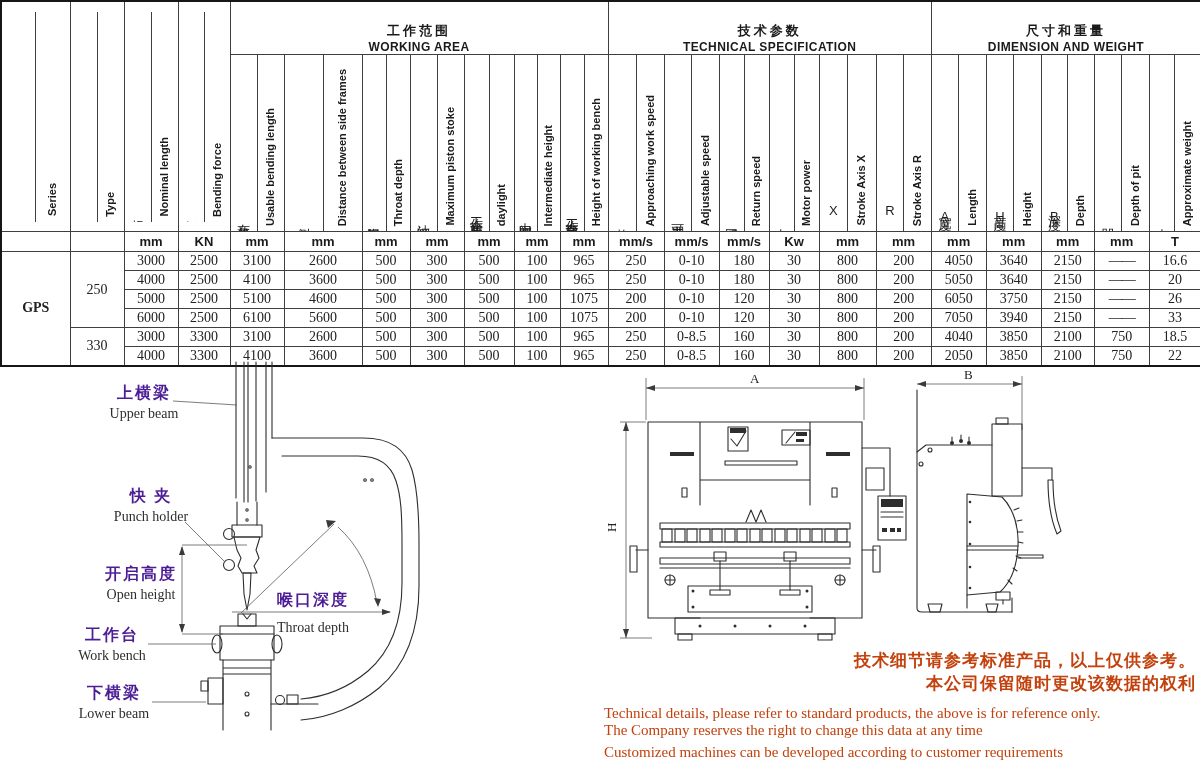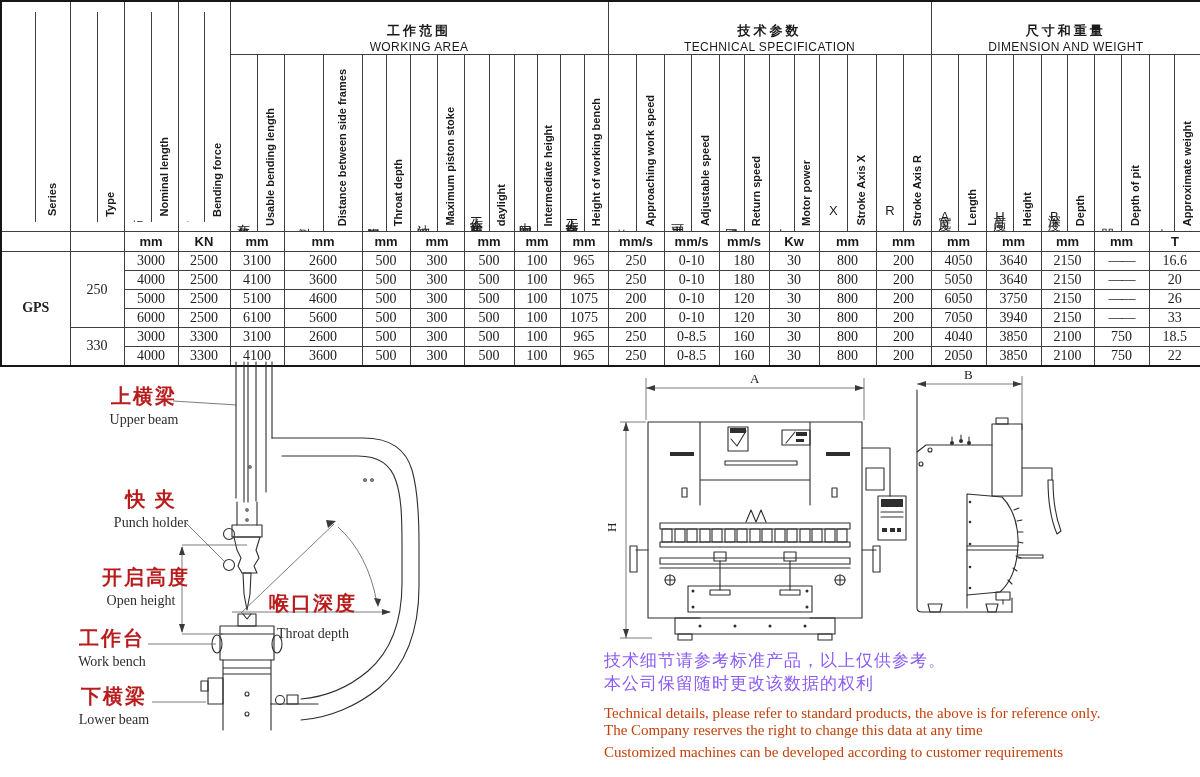--- a/index.html
+++ b/index.html
@@ -5,21 +5,21 @@
   html,body{margin:0;padding:0;background:#fff;}
   .page{position:relative;width:1200px;height:777px;background:#fff;overflow:hidden;
         font-family:"Liberation Sans",sans-serif;color:#1a1a1a;}
 
   
   table#spec-table{position:absolute;left:0;top:0;width:1200px;border-collapse:collapse;
         table-layout:fixed;border:2px solid #161616;}
   #spec-table th,#spec-table td{border:1px solid #3f3f3f;padding:0;}
   .ghead{height:34px;vertical-align:middle;text-align:center;}
   .g-zh{font-weight:bold;font-size:13px;letter-spacing:3px;margin-top:20px;}
-  .g-en{font-weight:normal;font-size:12px;letter-spacing:.4px;}
+  .g-en{font-weight:bold;font-size:12px;letter-spacing:.4px;}
   .vh{display:flex;height:176px;}
   th.tall .vh{height:210px;}
   .half{flex:1;display:flex;align-items:flex-end;justify-content:center;padding-bottom:5px;overflow:hidden;}
   .half.en-half{border-left:1px solid #3f3f3f;}
   .zh{writing-mode:vertical-rl;text-orientation:upright;font-size:13px;letter-spacing:2px;
       font-weight:400;line-height:1;}
   .en{writing-mode:vertical-rl;transform:rotate(180deg);font-size:11px;font-weight:bold;
       white-space:nowrap;line-height:1;}
   tr.unit{height:20px;}
   tr.unit td{text-align:center;font-weight:bold;font-size:13px;}
@@ -31,27 +31,27 @@
 
   
   svg{position:absolute;overflow:visible;}
   svg .m{stroke:#2e2e2e;stroke-width:1.1;fill:none;stroke-linejoin:round;stroke-linecap:round;}
   svg .a{stroke:#5a5a5a;stroke-width:.8;fill:none;}
   svg .a polygon, svg polygon.ah{fill:#3a3a3a;stroke:none;}
   svg .f{fill:#2e2e2e;stroke:none;}
   svg text.dim{font-family:"Liberation Serif",serif;font-size:13px;fill:#222;stroke:none;}
 
   .dlabel{position:absolute;text-align:center;}
-  .dzh{font-weight:700;font-size:20px;letter-spacing:2px;color:#b91c1c;white-space:nowrap;}
+  .dzh{font-weight:700;font-size:16px;letter-spacing:2px;color:#4c1d95;white-space:nowrap;}
   .den{font-family:"Liberation Serif",serif;font-size:14px;color:#2d2d2d;margin-top:2px;white-space:nowrap;}
   .dlabel.throat .den{margin-top:9px;}
 
   
   .notes{position:absolute;left:604px;top:650px;width:592px;}
-  .note-zh{font-weight:400;font-size:17px;line-height:22.5px;color:#8b5cf6;letter-spacing:1px;}
+  .note-zh{font-weight:700;font-size:17px;line-height:22.5px;color:#c2410c;letter-spacing:1px;text-align:right;}
   .note-en{font-family:"Liberation Serif",serif;font-size:15px;line-height:17px;color:#c2410c;}
   .note-en.first{margin-top:10px;}
   .note-en.gap{margin-top:5px;}
 </style>
 </head>
 <body>
 
 <div class="page">
 
   <table id="spec-table">

